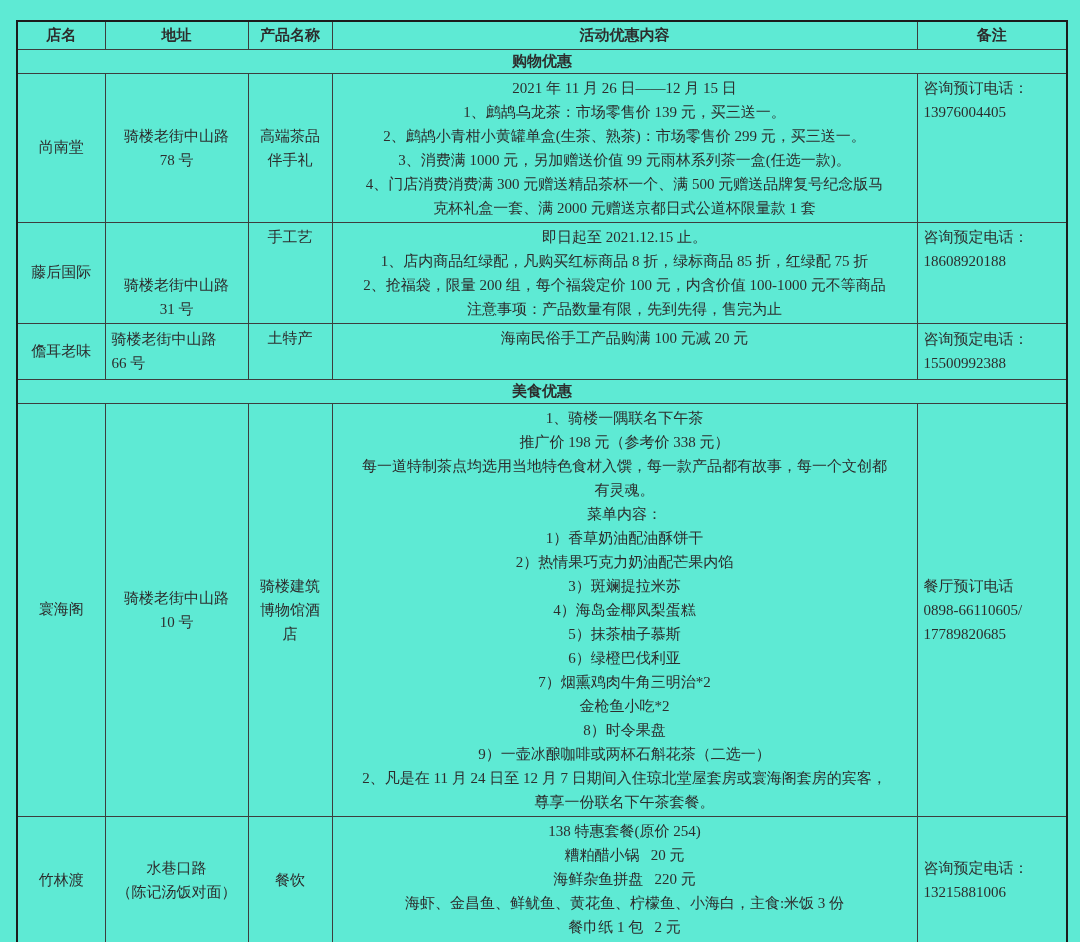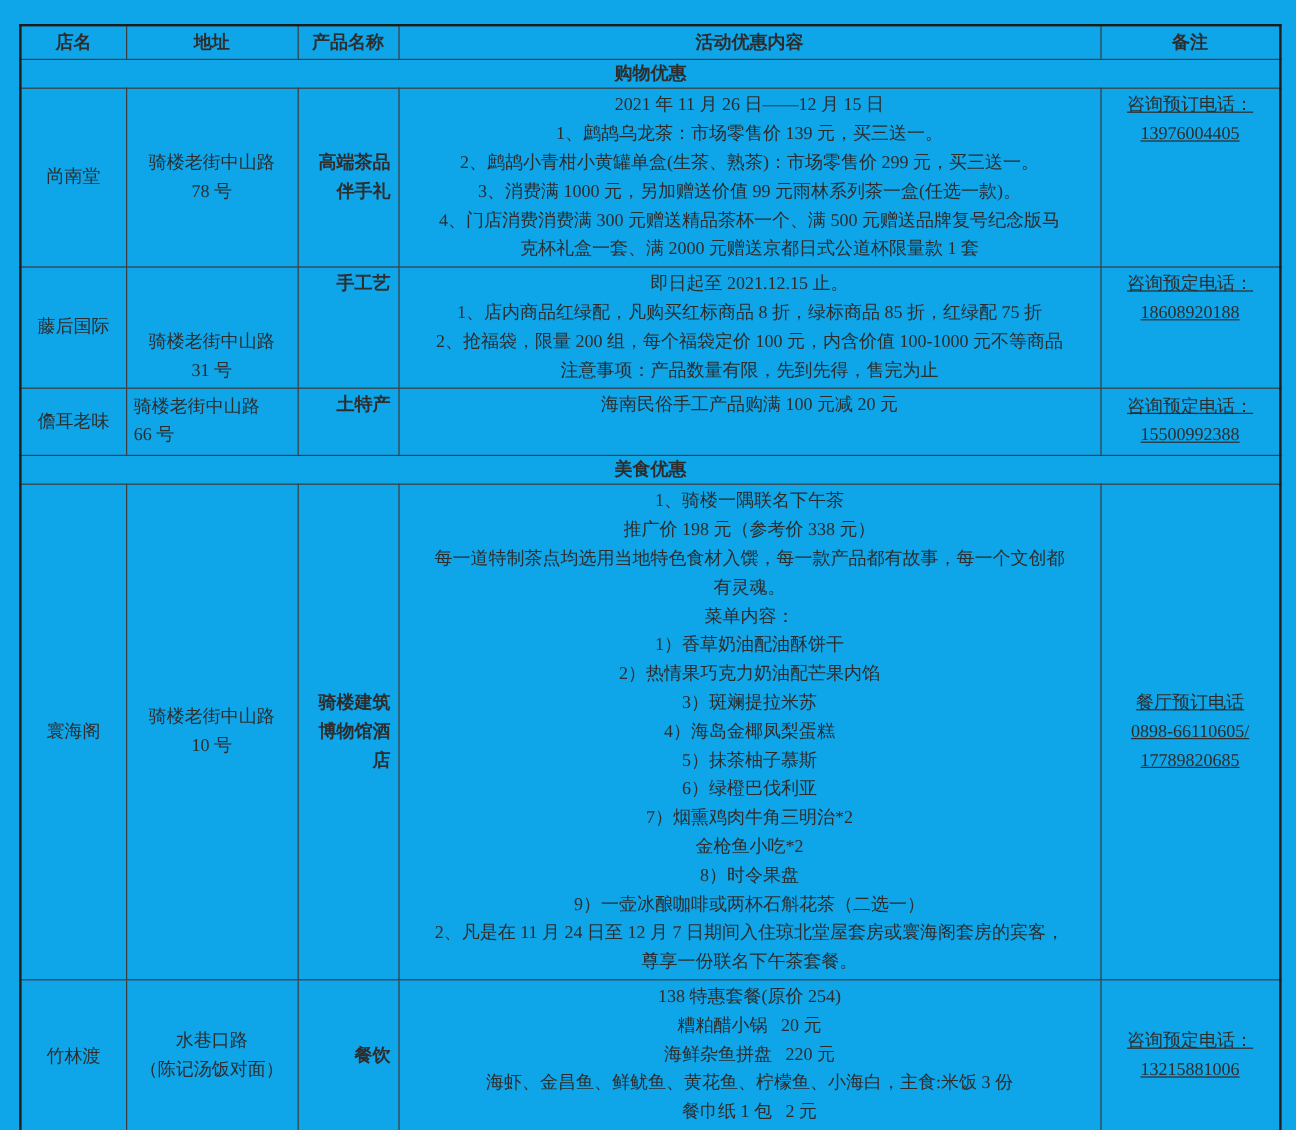--- a/index.html
+++ b/index.html
@@ -4,21 +4,21 @@
 <style>
   html, body {
     margin: 0;
     padding: 0;
     background: #ffffff;
     font-family: "Liberation Serif", "DejaVu Serif", serif;
   }
   .page {
     width: 1080px;
     height: 942px;
-    background: #0ea5e9;
+    background: #5eead4;
     box-sizing: border-box;
     padding: 20px 0 0 16px;
   }
   table.promo {
     border-collapse: collapse;
     table-layout: fixed;
     width: 1050px;
     border: 2px solid #1c1c1c;
   }
   table.promo td, table.promo th {
@@ -48,23 +48,23 @@
   .h-r1 { height: 148px; }
   .h-r2 { height: 93px; }
   .h-r3 { height: 56px; }
   .h-r4 { height: 410px; }
   .h-r5 { height: 129px; }
 
   td .line { line-height: 24px; white-space: pre-wrap; }
 
   td.cell-shop   { text-align: center; vertical-align: middle; }
   td.cell-addr   { text-align: center; vertical-align: middle; margin-top: 32px; }
-  td.cell-prod   { text-align: right; vertical-align: middle; font-weight: bold; }
+  td.cell-prod   { text-align: center; vertical-align: middle; }
   td.cell-content{ text-align: center;   vertical-align: top; padding: 2px 10px; }
-  td.cell-remark { text-align: center; vertical-align: middle; text-decoration: underline; }
+  td.cell-remark { text-align: left; vertical-align: middle; }
 
   td.va-top    { vertical-align: top; }
   td.va-bottom { vertical-align: bottom; padding-bottom: 4px; }
   td.align-left{ text-align: left; }
   td.pt-sm     { padding-top: 4px; }
   td.nudge-up  { padding-bottom: 22px; }
 </style>
 </head>
 <body>
 

